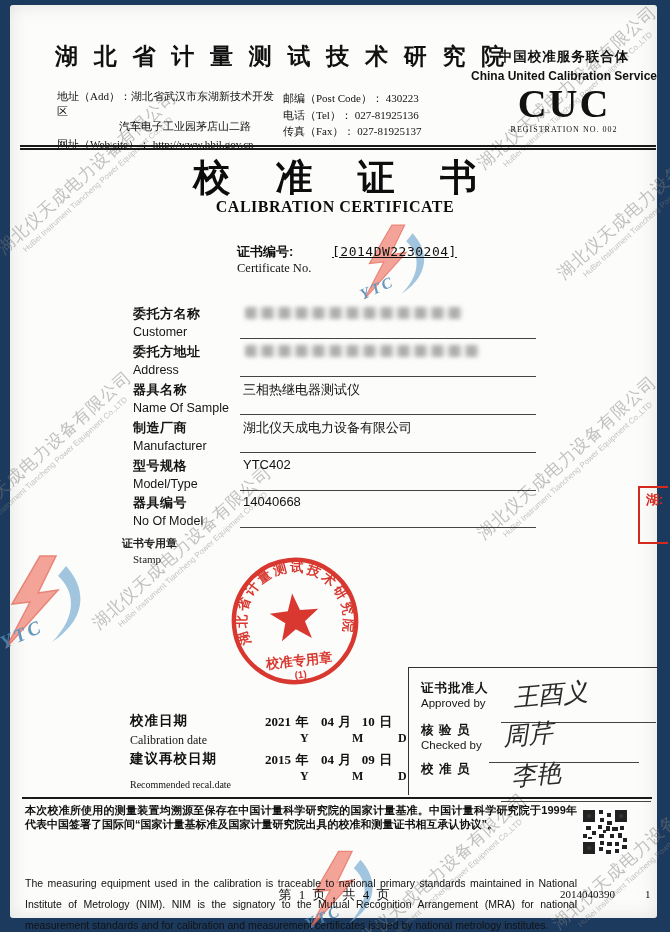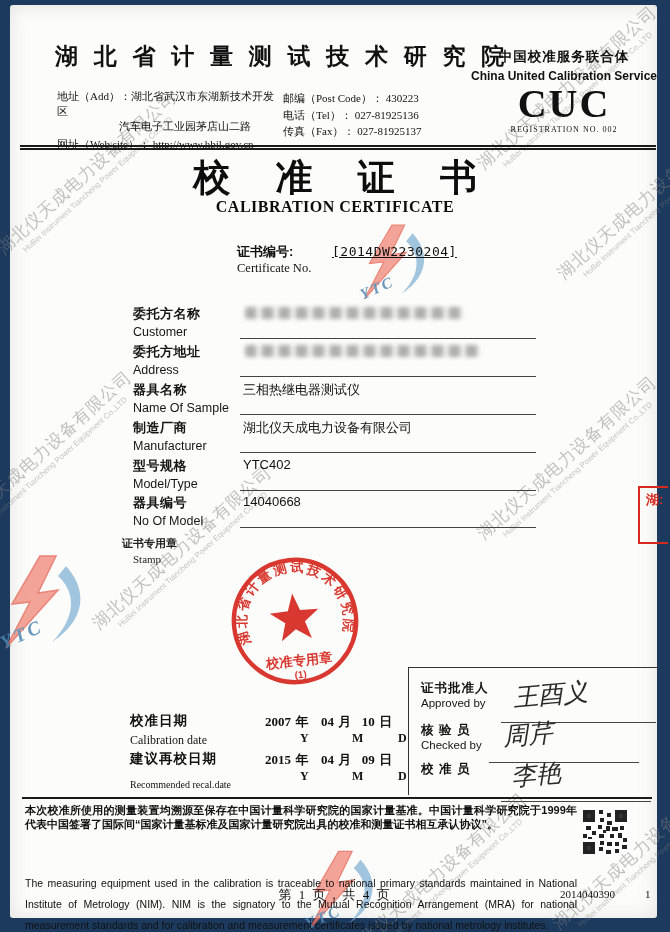--- a/index.html
+++ b/index.html
@@ -258,21 +258,21 @@
       <div class="sig" style="left:90px;top:-3px">李艳</div>
       <div class="sigline" style="left:80px;top:40px;width:150px"></div>
     </div>
   </div>
 
   <div class="abs" style="left:130px;top:712px">
     <div class="dlabel-zh">校准日期</div>
     <div class="dlabel-en" style="margin-top:3px">Calibration date</div>
   </div>
   <div class="abs" style="left:265px;top:712px">
-    <span class="dval">2007</span>
+    <span class="dval">2021</span>
     <span class="dunit">年</span>
     <span class="dval" style="margin-left:8px">04</span>
     <span class="dunit">月</span>
     <span class="dval" style="margin-left:6px">10</span>
     <span class="dunit">日</span>
   </div>
   <span class="abs dymd" style="left:300px;top:731px">Y</span>
   <span class="abs dymd" style="left:352px;top:731px">M</span>
   <span class="abs dymd" style="left:398px;top:731px">D</span>
 

